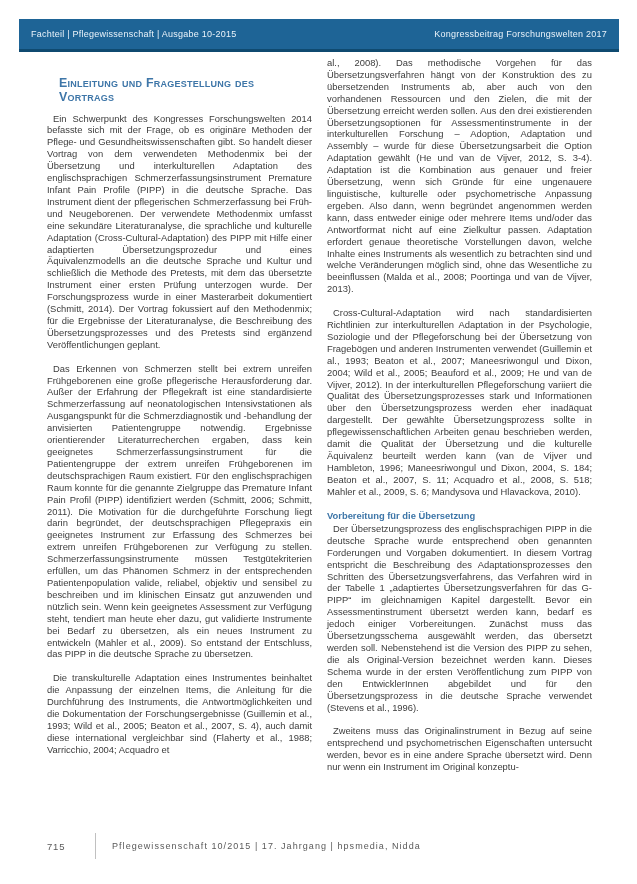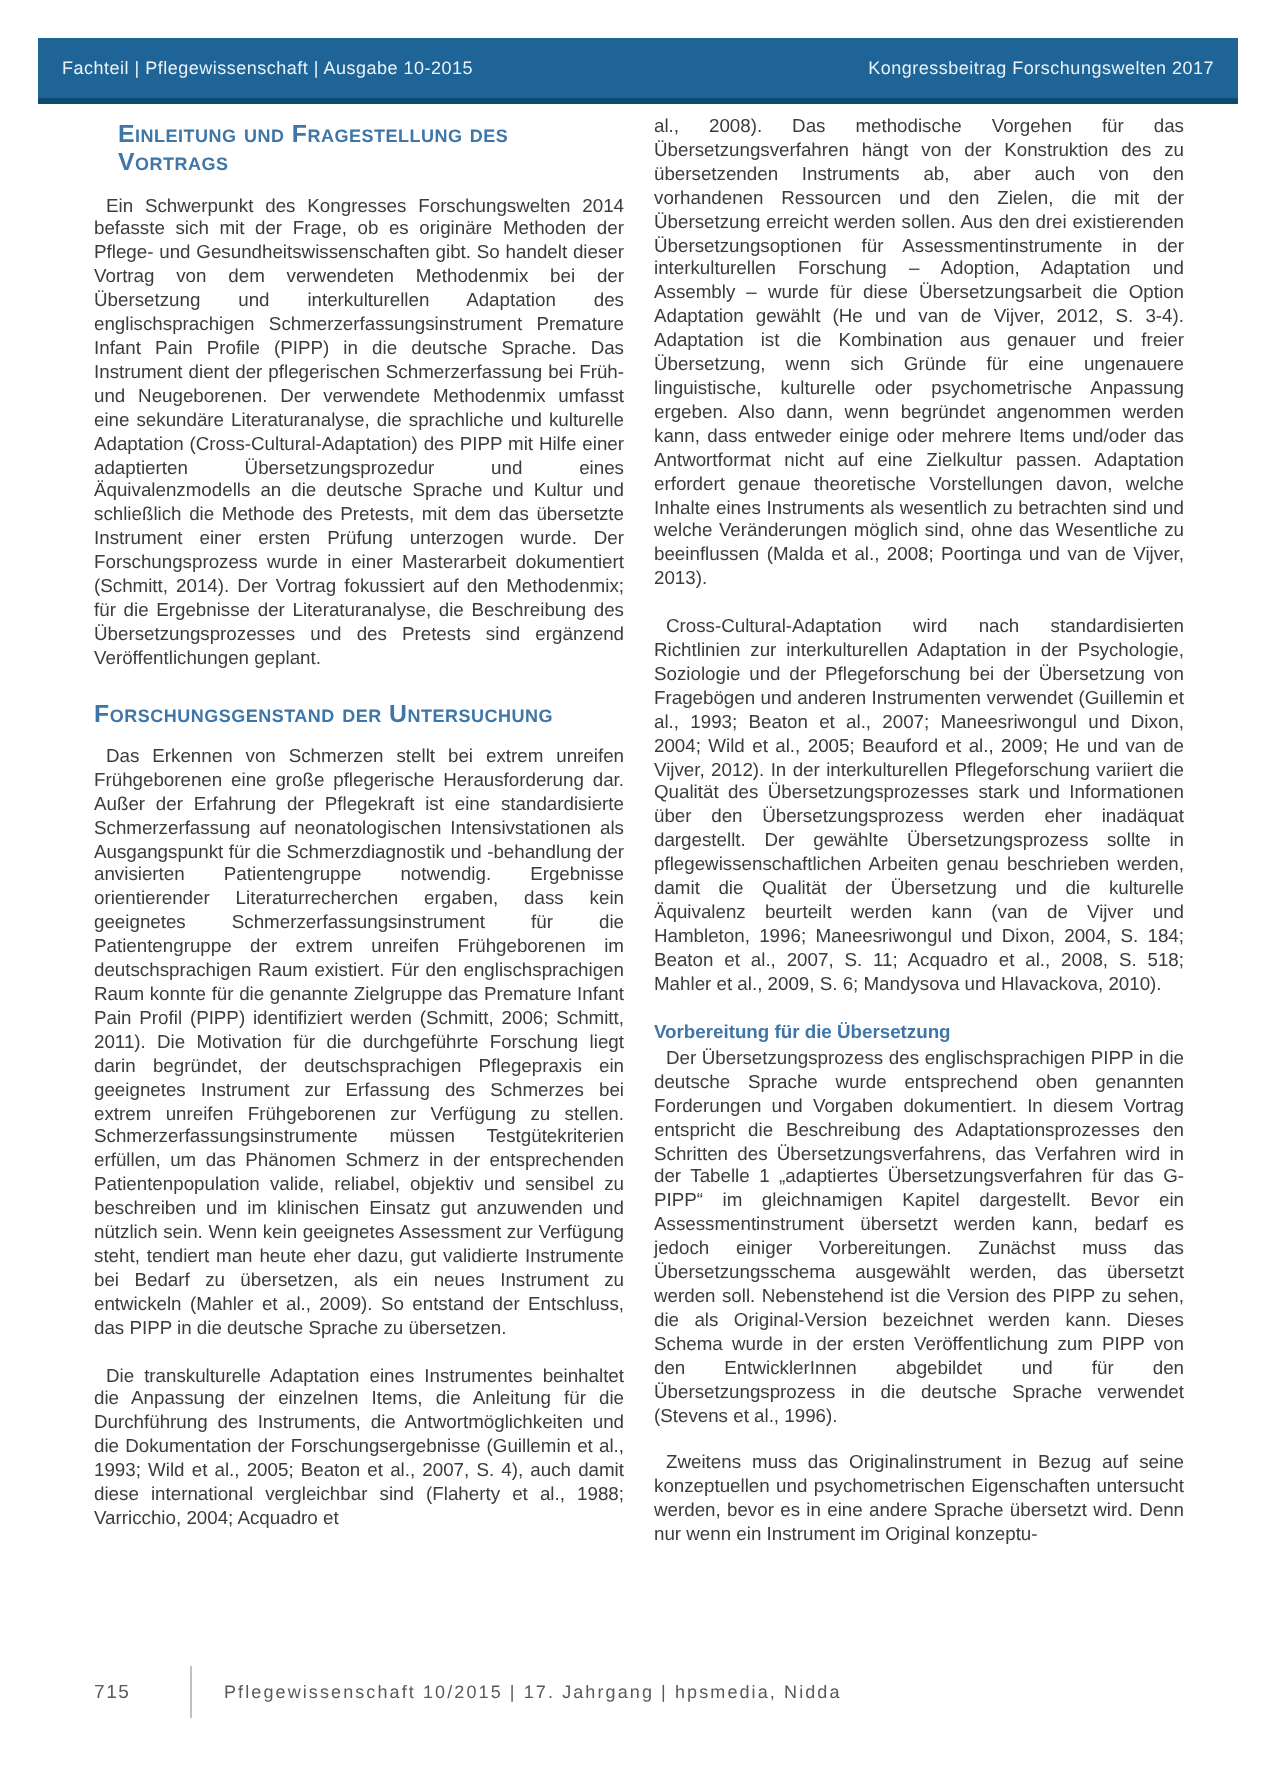--- a/index.html
+++ b/index.html
@@ -32,21 +32,21 @@
   }
   .col { width: 265px; }
 
   h2.sec {
     font-variant: small-caps;
     color: #3e76a8;
     font-size: 12.4px; font-weight: bold;
     letter-spacing: 0.25px; line-height: 1.15;
     margin: 15px 0 8px 0;
   }
-  h2.sec.first { margin-top: 3px; padding-left: 12px; }
+  h2.sec.first { margin-top: 19px; padding-left: 12px; }
 
   h3.subsec {
     color: #3e76a8;
     font-size: 9.4px; font-weight: bold;
     margin: 0 0 2px 0; line-height: 1.2;
   }
 
   p.body-par {
     font-size: 9.4px; line-height: 11.9px;
     color: #3c3c3c;
@@ -80,30 +80,29 @@
 
   <header class="header-bar">
     <span>Fachteil | Pflegewissenschaft | Ausgabe 10-2015</span>
     <span>Kongressbeitrag Forschungswelten 2017</span>
   </header>
 
   <main class="content">
     <div class="col">
       <h2 class="sec first">Einleitung und Fragestellung des Vortrags</h2>
       <p class="body-par">Ein Schwerpunkt des Kongresses Forschungswelten 2014 befasste sich mit der Frage, ob es originäre Methoden der Pflege- und Gesundheitswissenschaften gibt. So handelt dieser Vortrag von dem verwendeten Methodenmix bei der Übersetzung und interkulturellen Adaptation des englischsprachigen Schmerzerfassungsinstrument Premature Infant Pain Profile (PIPP) in die deutsche Sprache. Das Instrument dient der pflegerischen Schmerzerfassung bei Früh- und Neugeborenen. Der verwendete Methodenmix umfasst eine sekundäre Literaturanalyse, die sprachliche und kulturelle Adaptation (Cross-Cultural-Adaptation) des PIPP mit Hilfe einer adaptierten Übersetzungsprozedur und eines Äquivalenzmodells an die deutsche Sprache und Kultur und schließlich die Methode des Pretests, mit dem das übersetzte Instrument einer ersten Prüfung unterzogen wurde. Der Forschungsprozess wurde in einer Masterarbeit dokumentiert (Schmitt, 2014). Der Vortrag fokussiert auf den Methodenmix; für die Ergebnisse der Literaturanalyse, die Beschreibung des Übersetzungsprozesses und des Pretests sind ergänzend Veröffentlichungen geplant.</p>
-      <h2 class="sec">Forschungsgenstand der Untersuchung</h2>
       <p class="body-par">Das Erkennen von Schmerzen stellt bei extrem unreifen Frühgeborenen eine große pflegerische Herausforderung dar. Außer der Erfahrung der Pflegekraft ist eine standardisierte Schmerzerfassung auf neonatologischen Intensivstationen als Ausgangspunkt für die Schmerzdiagnostik und -behandlung der anvisierten Patientengruppe notwendig. Ergebnisse orientierender Literaturrecherchen ergaben, dass kein geeignetes Schmerzerfassungsinstrument für die Patientengruppe der extrem unreifen Frühgeborenen im deutschsprachigen Raum existiert. Für den englischsprachigen Raum konnte für die genannte Zielgruppe das Premature Infant Pain Profil (PIPP) identifiziert werden (Schmitt, 2006; Schmitt, 2011). Die Motivation für die durchgeführte Forschung liegt darin begründet, der deutschsprachigen Pflegepraxis ein geeignetes Instrument zur Erfassung des Schmerzes bei extrem unreifen Frühgeborenen zur Verfügung zu stellen. Schmerzerfassungsinstrumente müssen Testgütekriterien erfüllen, um das Phänomen Schmerz in der entsprechenden Patientenpopulation valide, reliabel, objektiv und sensibel zu beschreiben und im klinischen Einsatz gut anzuwenden und nützlich sein. Wenn kein geeignetes Assessment zur Verfügung steht, tendiert man heute eher dazu, gut validierte Instrumente bei Bedarf zu übersetzen, als ein neues Instrument zu entwickeln (Mahler et al., 2009). So entstand der Entschluss, das PIPP in die deutsche Sprache zu übersetzen.</p>
       <p class="body-par">Die transkulturelle Adaptation eines Instrumentes beinhaltet die Anpassung der einzelnen Items, die Anleitung für die Durchführung des Instruments, die Antwortmöglichkeiten und die Dokumentation der Forschungsergebnisse (Guillemin et al., 1993; Wild et al., 2005; Beaton et al., 2007, S. 4), auch damit diese international vergleichbar sind (Flaherty et al., 1988; Varricchio, 2004; Acquadro et</p>
     </div>
     <div class="col">
       <p class="body-par cont">al., 2008). Das methodische Vorgehen für das Übersetzungsverfahren hängt von der Konstruktion des zu übersetzenden Instruments ab, aber auch von den vorhandenen Ressourcen und den Zielen, die mit der Übersetzung erreicht werden sollen. Aus den drei existierenden Übersetzungsoptionen für Assessmentinstrumente in der interkulturellen Forschung – Adoption, Adaptation und Assembly – wurde für diese Übersetzungsarbeit die Option Adaptation gewählt (He und van de Vijver, 2012, S. 3-4). Adaptation ist die Kombination aus genauer und freier Übersetzung, wenn sich Gründe für eine ungenauere linguistische, kulturelle oder psychometrische Anpassung ergeben. Also dann, wenn begründet angenommen werden kann, dass entweder einige oder mehrere Items und/oder das Antwortformat nicht auf eine Zielkultur passen. Adaptation erfordert genaue theoretische Vorstellungen davon, welche Inhalte eines Instruments als wesentlich zu betrachten sind und welche Veränderungen möglich sind, ohne das Wesentliche zu beeinflussen (Malda et al., 2008; Poortinga und van de Vijver, 2013).</p>
       <p class="body-par">Cross-Cultural-Adaptation wird nach standardisierten Richtlinien zur interkulturellen Adaptation in der Psychologie, Soziologie und der Pflegeforschung bei der Übersetzung von Fragebögen und anderen Instrumenten verwendet (Guillemin et al., 1993; Beaton et al., 2007; Maneesriwongul und Dixon, 2004; Wild et al., 2005; Beauford et al., 2009; He und van de Vijver, 2012). In der interkulturellen Pflegeforschung variiert die Qualität des Übersetzungsprozesses stark und Informationen über den Übersetzungsprozess werden eher inadäquat dargestellt. Der gewählte Übersetzungsprozess sollte in pflegewissenschaftlichen Arbeiten genau beschrieben werden, damit die Qualität der Übersetzung und die kulturelle Äquivalenz beurteilt werden kann (van de Vijver und Hambleton, 1996; Maneesriwongul und Dixon, 2004, S. 184; Beaton et al., 2007, S. 11; Acquadro et al., 2008, S. 518; Mahler et al., 2009, S. 6; Mandysova und Hlavackova, 2010).</p>
       <h3 class="subsec">Vorbereitung für die Übersetzung</h3>
       <p class="body-par">Der Übersetzungsprozess des englischsprachigen PIPP in die deutsche Sprache wurde entsprechend oben genannten Forderungen und Vorgaben dokumentiert. In diesem Vortrag entspricht die Beschreibung des Adaptationsprozesses den Schritten des Übersetzungsverfahrens, das Verfahren wird in der Tabelle 1 „adaptiertes Übersetzungsverfahren für das G-PIPP“ im gleichnamigen Kapitel dargestellt. Bevor ein Assessmentinstrument übersetzt werden kann, bedarf es jedoch einiger Vorbereitungen. Zunächst muss das Übersetzungsschema ausgewählt werden, das übersetzt werden soll. Nebenstehend ist die Version des PIPP zu sehen, die als Original-Version bezeichnet werden kann. Dieses Schema wurde in der ersten Veröffentlichung zum PIPP von den EntwicklerInnen abgebildet und für den Übersetzungsprozess in die deutsche Sprache verwendet (Stevens et al., 1996).</p>
-      <p class="body-par">Zweitens muss das Originalinstrument in Bezug auf seine konzeptuellen und psychometrischen Eigenschaften untersucht werden, bevor es in eine andere Sprache übersetzt wird. Denn nur wenn ein Instrument im Original konzeptu-</p>
+      <p class="body-par">Zweitens muss das Originalinstrument in Bezug auf seine entsprechend und psychometrischen Eigenschaften untersucht werden, bevor es in eine andere Sprache übersetzt wird. Denn nur wenn ein Instrument im Original konzeptu-</p>
     </div>
   </main>
 
   <footer class="footer">
     <span class="pagenum">715</span>
     <div class="vline"></div>
     <span class="ftext">Pflegewissenschaft 10/2015 | 17. Jahrgang | hpsmedia, Nidda</span>
   </footer>
 
 </div>

